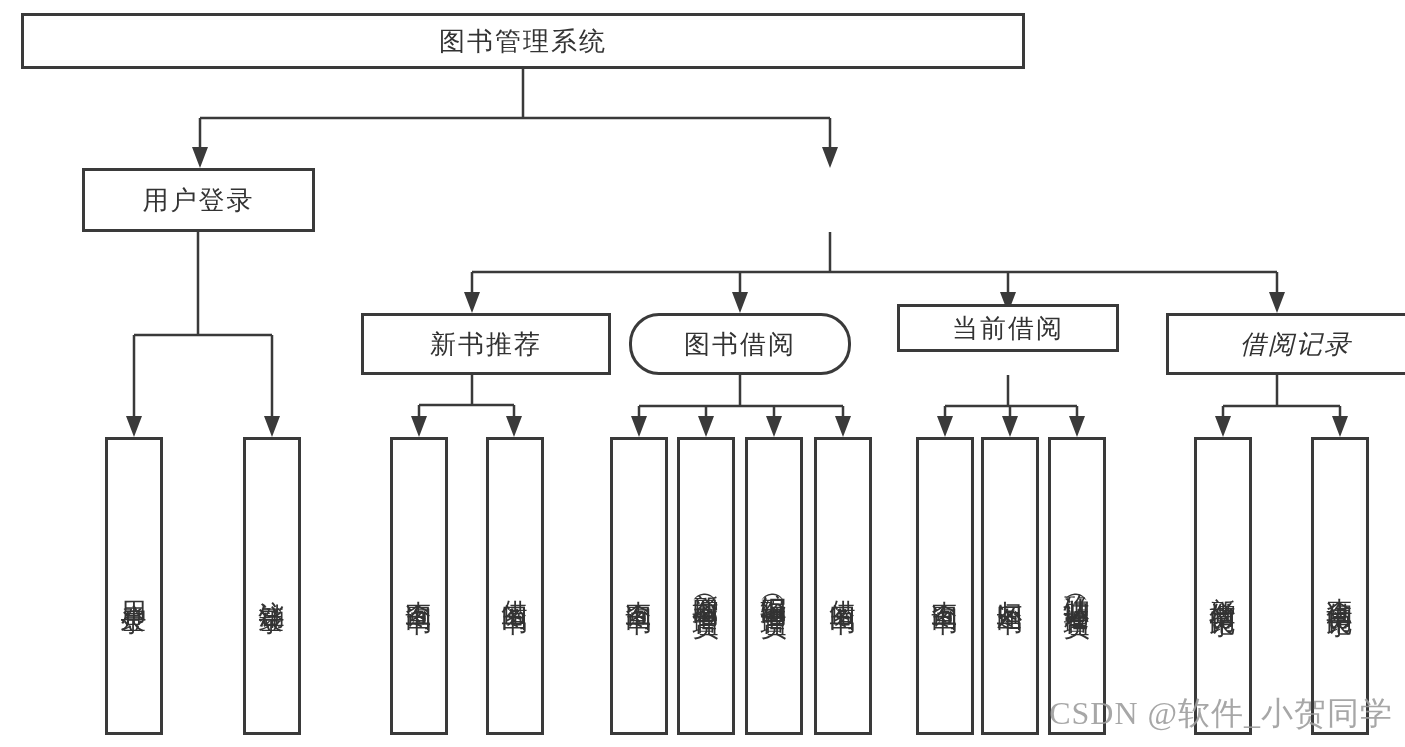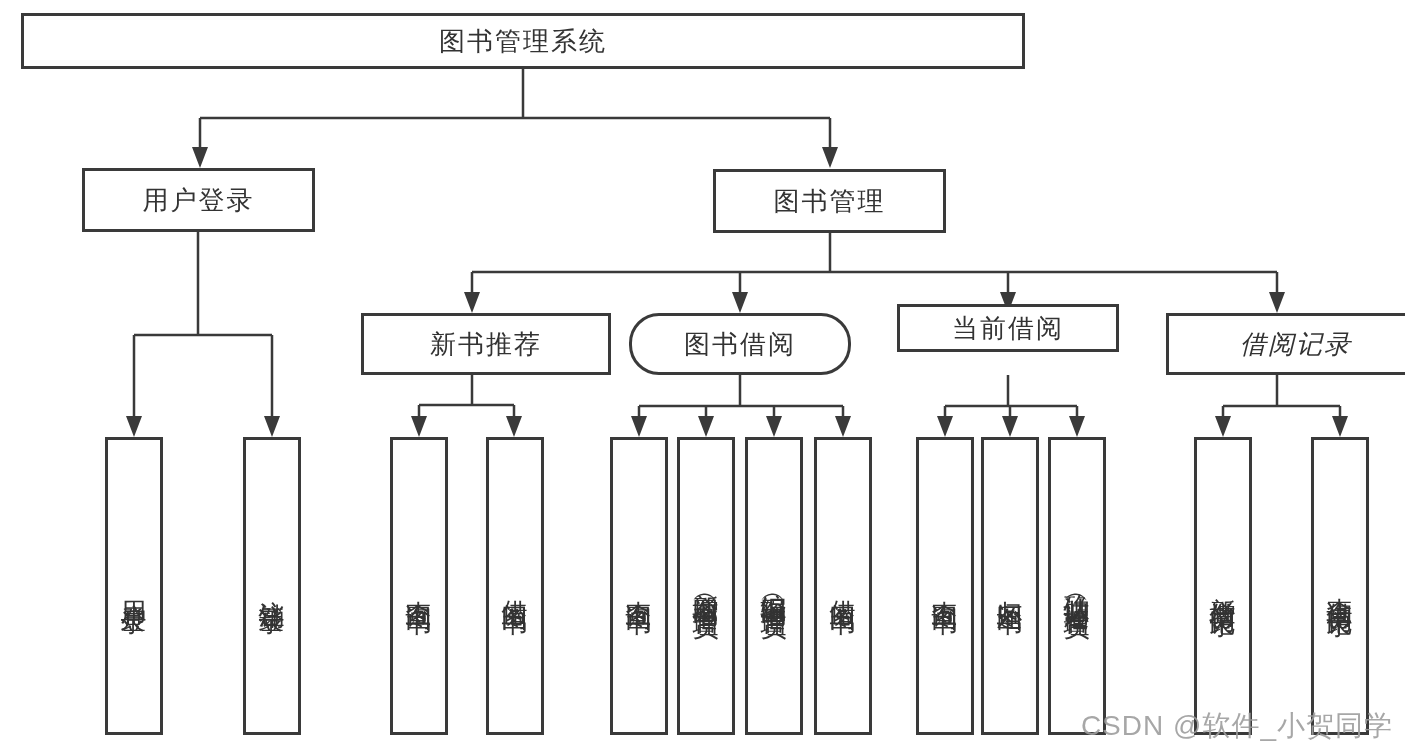--- a/index.html
+++ b/index.html
@@ -43,25 +43,26 @@
   }
   .leaf span {
     writing-mode: vertical-rl;
     letter-spacing: 3px;
     line-height: 1;
     white-space: nowrap;
   }
   .watermark {
     position: absolute;
     right: 12px;
-    bottom: 2px;
-    font-size: 28px;
+    bottom: 11px;
+    font-size: 32px;
     letter-spacing: 1px;
     color: var(--watermark, #9e9e9e);
     opacity: 0.9;
+    font-family: Liberation Serif, serif;
   }
 </style>
 </head>
 <body>
 
 <div class="stage">
 
   <svg class="connectors" viewBox="0 0 1405 747" xmlns="http://www.w3.org/2000/svg" aria-hidden="true">
 
     <path class="line" d="
@@ -92,21 +93,20 @@
       M937 416 L953 416 L945 437 Z
       M1002 416 L1018 416 L1010 437 Z
       M1069 416 L1085 416 L1077 437 Z
       M1215 416 L1231 416 L1223 437 Z
       M1332 416 L1348 416 L1340 437 Z"></path>
   </svg>
 
   <div class="box" style="left:21px; top:13px; width:1004px; height:56px;">图书管理系统</div>
 
   <div class="box" style="left:82px; top:168px; width:233px; height:64px;">用户登录</div>
-  <div class="box" style="left:713px; top:169px; width:233px; height:64px;">图书管理</div>
 
   <div class="box" style="left:361px; top:313px; width:250px; height:62px;">新书推荐</div>
   <div class="box" style="left:629px; top:313px; width:222px; height:62px;border-radius:30px;">图书借阅</div>
   <div class="box" style="left:897px; top:304px; width:222px; height:48px;">当前借阅</div>
   <div class="box" style="left:1166px; top:313px; width:260px; height:62px;font-style:italic;">借阅记录</div>
 
   <div class="box leaf" style="left:105px; top:437px; width:58px; height:298px;">
     <span>用户登录</span>
   </div>
   <div class="box leaf" style="left:243px; top:437px; width:58px; height:298px;">

